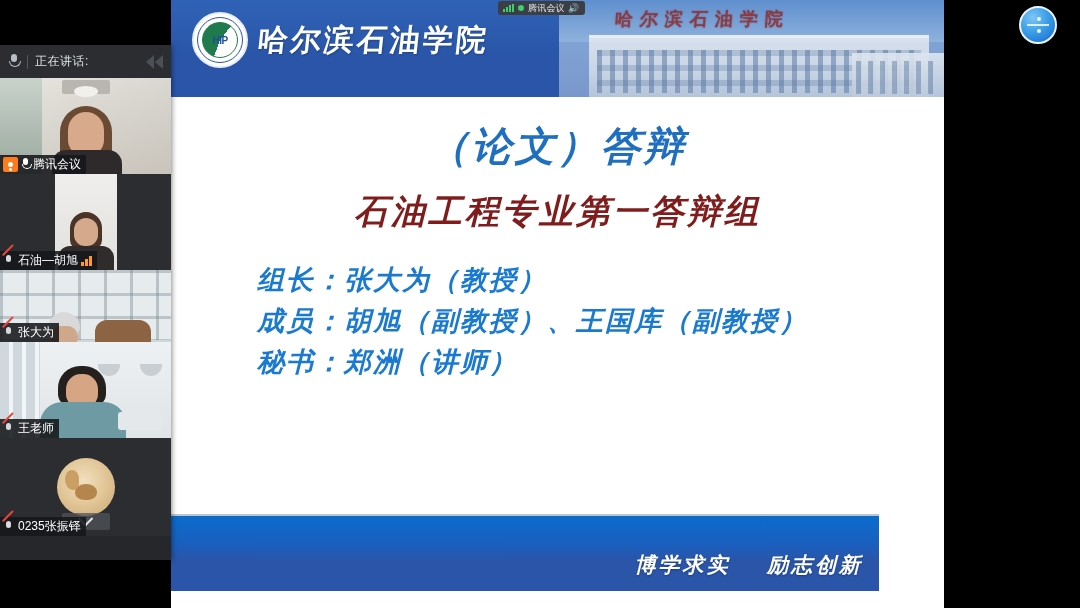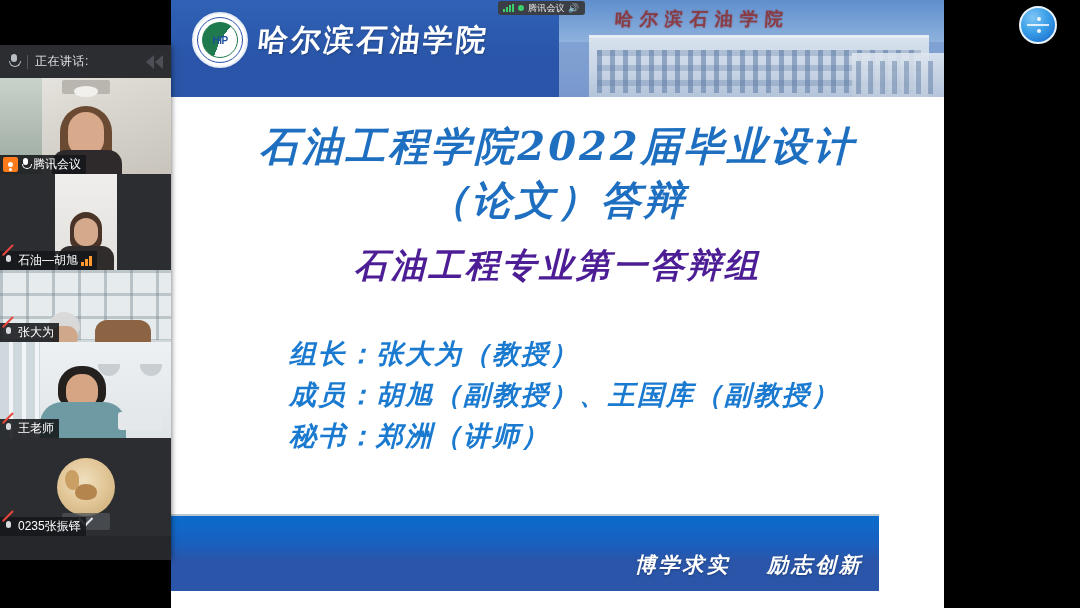--- a/index.html
+++ b/index.html
@@ -87,25 +87,25 @@
   }
 
   .slide-body { position: absolute; left:0; top: 97px; width: 773px; height: 434px; background:#fff; }
 
   .slide-title {
     text-align: center; color: #1f6fc0; font-family: "DejaVu Serif", serif;
     font-weight: 700; font-size: 40px; line-height: 1.35; letter-spacing: 3px;
     padding-top: 22px; font-style: italic;
   }
   .slide-subtitle {
-    text-align: center; color: #4c1d95; font-family: "DejaVu Serif", serif;
+    text-align: center; color: #7f1d1d; font-family: "DejaVu Serif", serif;
     font-weight: 700; font-size: 34px; letter-spacing: 3px; margin-top: 16px;
     font-style: italic;
   }
-  .roster { margin-top: 44px; padding-left: 118px; }
+  .roster { margin-top: 24px; padding-left: 86px; }
   .roster-line {
     color: #1a7ad0; font-family: "DejaVu Serif", serif; font-weight: 700;
     font-size: 27px; line-height: 1.52; letter-spacing: 2px; font-style: italic;
   }
 
   .slide-footer {
     position: absolute; left: 0; top: 514px; width: 708px; height: 77px;
     background: linear-gradient(180deg, #0a6ccd 0%, #1a5fbe 38%, #2a55a8 60%, #2a55a8 100%);
     border-top: 2px solid #b9c7cf;
   }
@@ -265,21 +265,20 @@
           <div class="brand-logo-inner">HIP</div>
         </div>
         <div class="brand-text">
           <div class="brand-cn">哈尔滨石油学院</div>
         </div>
       </div>
     </div>
 
     <div class="slide-body">
       <div class="slide-title">
-        <div>石油工程学院2022届毕业设计</div>
         <div>（论文）答辩</div>
       </div>
       <div class="slide-subtitle">石油工程专业第一答辩组</div>
       <div class="roster">
         <div class="roster-line">组长：张大为（教授）</div>
         <div class="roster-line">成员：胡旭（副教授）、王国库（副教授）</div>
         <div class="roster-line">秘书：郑洲（讲师）</div>
       </div>
     </div>
 

